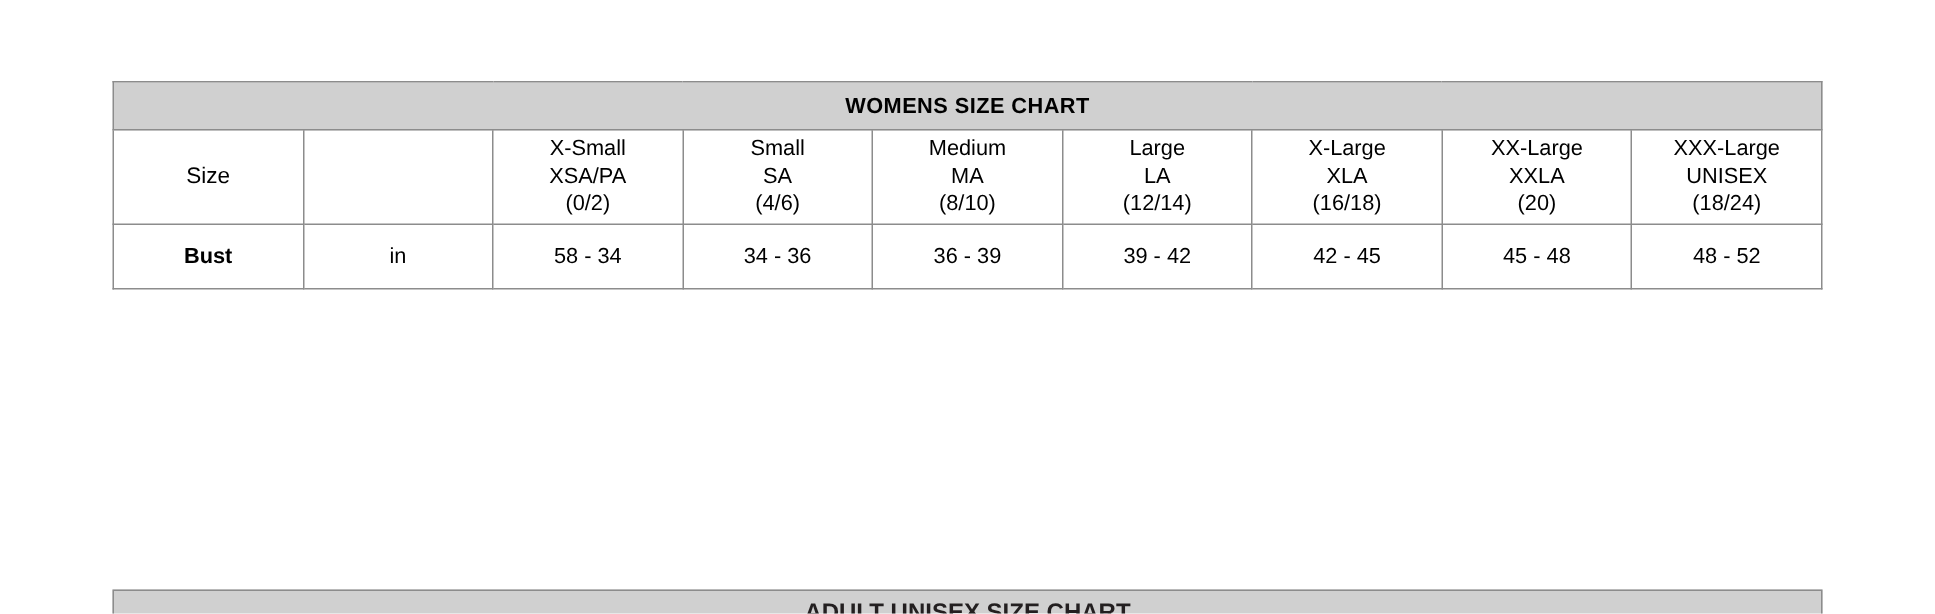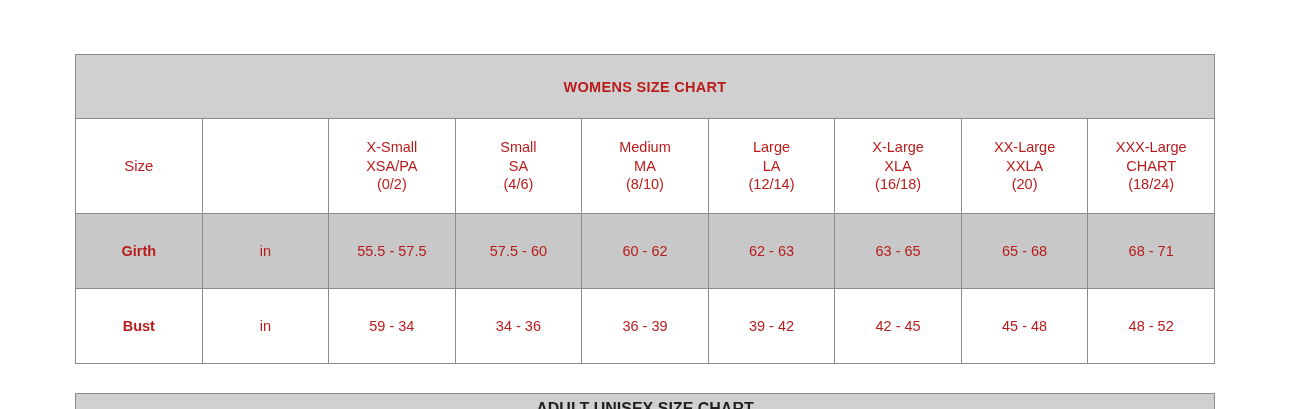--- a/index.html
+++ b/index.html
@@ -25,23 +25,23 @@
   }
   table.size-chart {
     border-collapse: collapse;
     width: 1140px;
     table-layout: fixed;
   }
   table.size-chart td, table.size-chart th {
     border: 1px solid #8c8c8c;
     text-align: center;
     vertical-align: middle;
-    color: #b91c1c;
+    color: #000000;
     font-size: 14.5px;
-    padding: 16px;
+    padding: 0;
   }
   .title-row td {
     background: #d0d0d0;
     font-weight: bold;
     font-size: 16px;
     letter-spacing: 0.3px;
     height: 31px;
   }
   .head-row td {
     background: #ffffff;
@@ -127,41 +127,30 @@
           <div>XLA</div>
           <div>(16/18)</div>
         </td>
         <td class="col-data">
           <div>XX-Large</div>
           <div>XXLA</div>
           <div>(20)</div>
         </td>
         <td class="col-data">
           <div>XXX-Large</div>
-          <div>CHART</div>
+          <div>UNISEX</div>
           <div>(18/24)</div>
         </td>
       </tr>
 
-      <tr class="row-shaded">
-        <td class="rowname">Girth</td>
-        <td class="unit">in</td>
-        <td>55.5 - 57.5</td>
-        <td>57.5 - 60</td>
-        <td>60 - 62</td>
-        <td>62 - 63</td>
-        <td>63 - 65</td>
-        <td>65 - 68</td>
-        <td>68 - 71</td>
-      </tr>
 
       <tr class="row-plain">
         <td class="rowname">Bust</td>
         <td class="unit">in</td>
-        <td>59 - 34</td>
+        <td>58 - 34</td>
         <td>34 - 36</td>
         <td>36 - 39</td>
         <td>39 - 42</td>
         <td>42 - 45</td>
         <td>45 - 48</td>
         <td>48 - 52</td>
       </tr>
 
 
 

